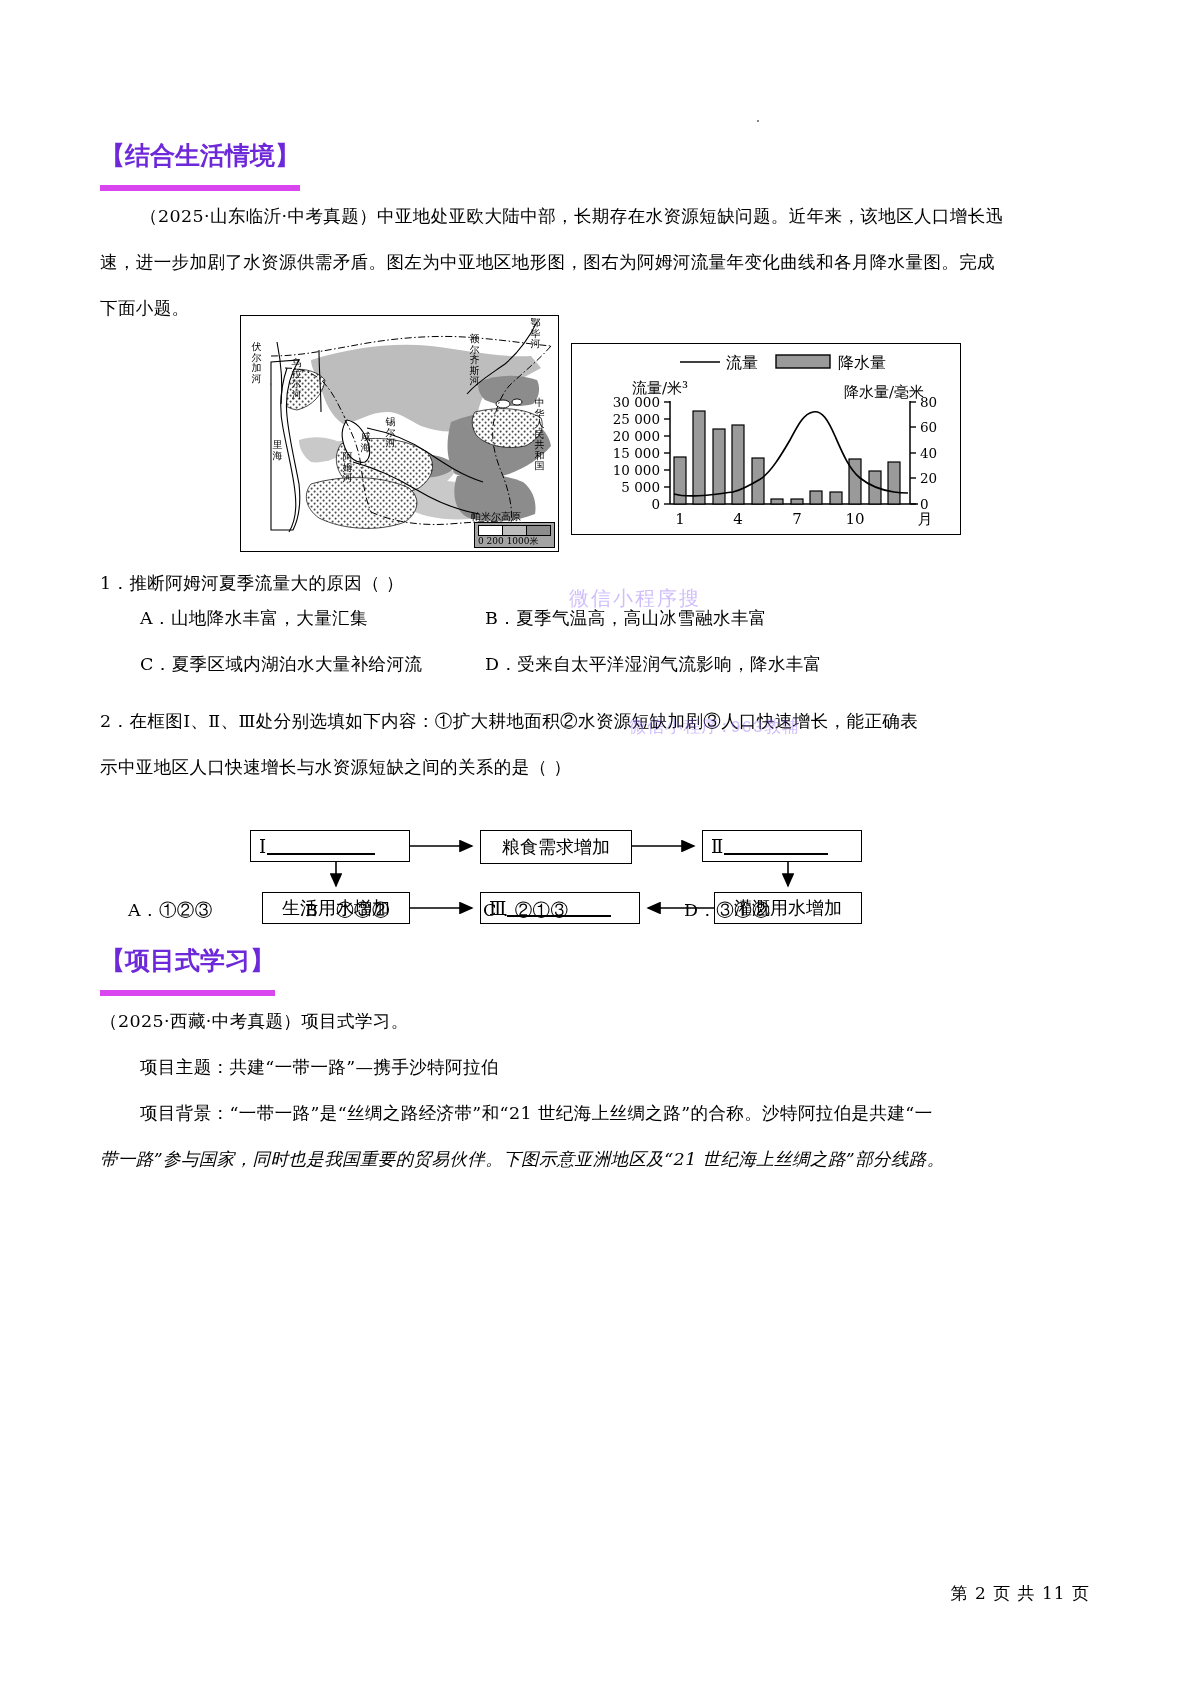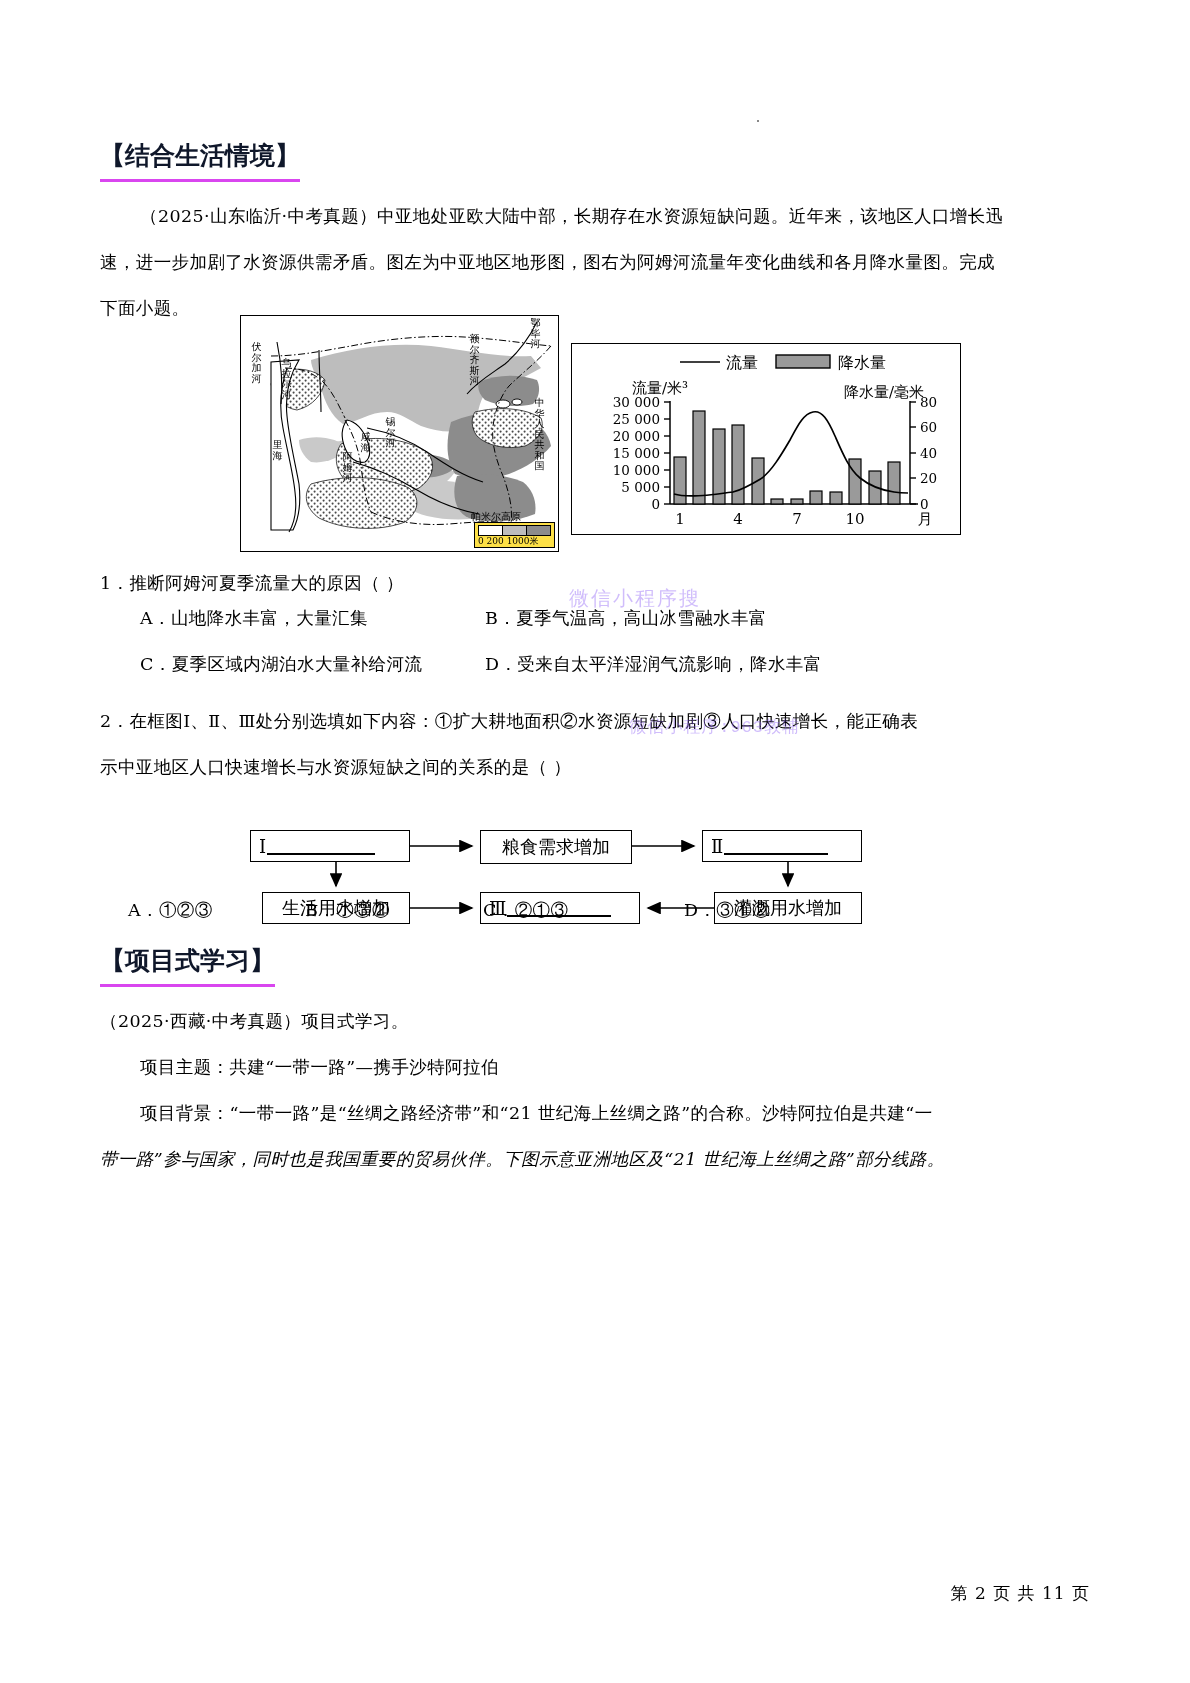--- a/index.html
+++ b/index.html
@@ -12,24 +12,24 @@
     overflow:hidden;
   }
   .page { position:relative; width:1190px; height:1683px; }
 
   
   .sec-head {
     position:absolute;
     font-family:"DejaVu Sans", sans-serif;
     font-weight:bold;
     font-size:25px;
-    color:#0f172a;
+    color:#6d28d9;
     letter-spacing:0px;
-    border-bottom:3px solid #d946ef;
-    padding-bottom:10px;
+    border-bottom:6px solid #d946ef;
+    padding-bottom:16px;
     line-height:1.05;
     white-space:nowrap;
   }
 
   
   .para {
     position:absolute;
     font-family:"DejaVu Serif", serif;
     font-size:17.5px;
     line-height:46px;
@@ -69,21 +69,21 @@
     font-size:10px;
     color:#000;
     line-height:10.5px;
     white-space:pre-line;
     text-align:center;
     letter-spacing:0;
   }
   .maplbl.h { white-space:nowrap; }
   .scalebar {
     position:absolute; right:3px; bottom:3px;
-    background:#fde047; border:1.3px solid #000;
+    background:#a3a3a3; border:1.3px solid #000;
     padding:2px 3px 0 3px;
   }
   .scalebar .bars { display:flex; height:9px; border:1px solid #000; }
   .scalebar .bars i { display:block; width:23px; height:100%; border-right:1px solid #000; }
   .scalebar .bars i:last-child { border-right:none; }
   .scalebar .nums {
     font-family:"DejaVu Serif", serif; font-size:9px; line-height:11px;
     letter-spacing:0; white-space:nowrap; text-align:left;
   }
 
@@ -199,21 +199,21 @@
         <path d="M130,196 C152,206 180,210 208,208 C234,206 256,204 272,208" fill="none" stroke="#000" stroke-width="1" stroke-dasharray="7,2.5,1.5,2.5"></path>
 
         <path d="M36,26 C40,46 42,68 40,88" fill="none" stroke="#000" stroke-width="1.1"></path>
         <path d="M78,34 C78,54 80,76 80,96" fill="none" stroke="#000" stroke-width="1.1"></path>
         <path d="M296,6 C288,22 278,36 264,48 C250,58 236,66 226,78" fill="none" stroke="#000" stroke-width="1.1"></path>
         <path d="M126,112 C146,116 168,124 186,136 C204,148 222,160 242,166" fill="none" stroke="#000" stroke-width="1.1"></path>
         <path d="M112,146 C134,152 156,162 176,174 C196,186 216,194 238,198" fill="none" stroke="#000" stroke-width="1.1"></path>
       </svg>
 
       <div class="maplbl" style="left:10px; top:26px; width:11px;">伏尔加河</div>
-      <div class="maplbl" style="left:40px; top:42px; width:11px;">乌拉尔河</div>
+      <div class="maplbl" style="left:50px; top:42px; width:11px;">乌拉尔河</div>
       <div class="maplbl" style="left:31px; top:124px; width:11px;">里海</div>
       <div class="maplbl" style="left:228px; top:18px; width:11px;">额尔齐斯河</div>
       <div class="maplbl" style="left:289px; top:2px; width:11px;">鄂毕河</div>
       <div class="maplbl" style="left:144px; top:101px; width:11px;">锡尔河</div>
       <div class="maplbl" style="left:119px; top:116px; width:11px;">咸海</div>
       <div class="maplbl" style="left:101px; top:136px; width:11px;">阿姆河</div>
       <div class="maplbl" style="left:293px; top:82px; width:11px;">中华人民共和国</div>
       <div class="maplbl h" style="left:230px; top:196px; width:auto;">帕米尔高原</div>
 
       <div class="scalebar">

